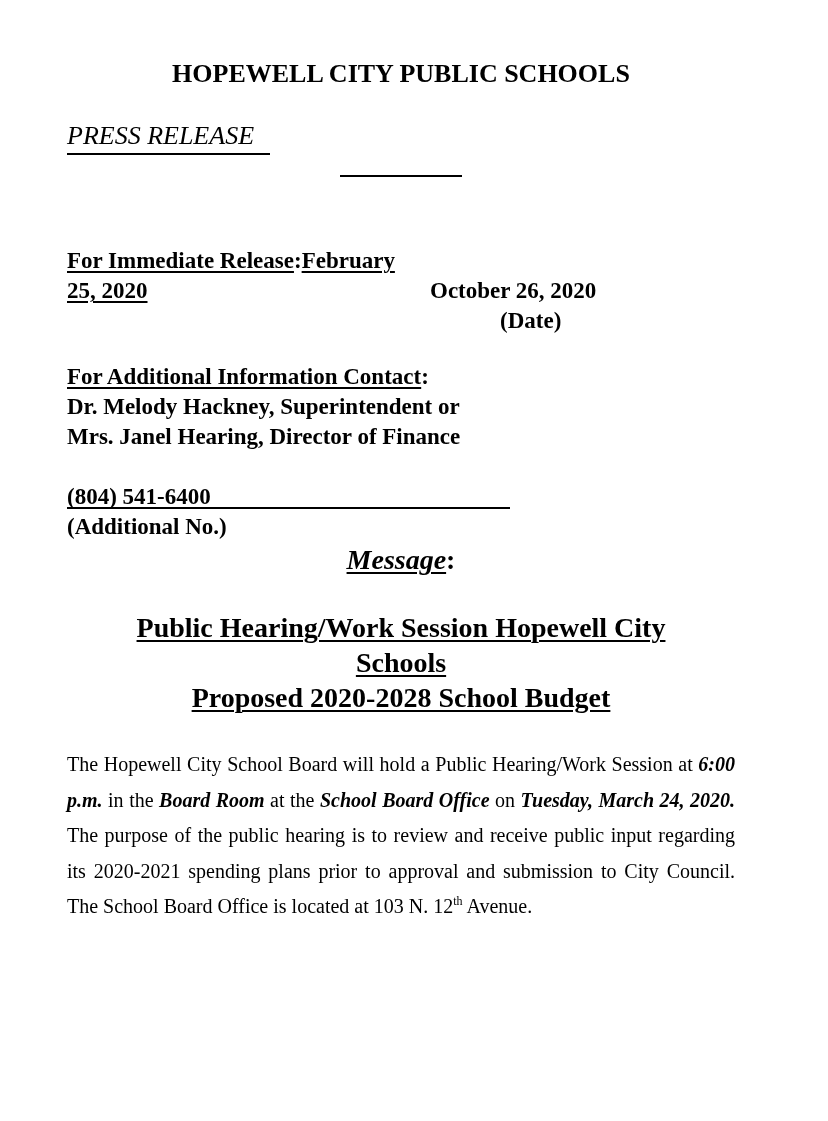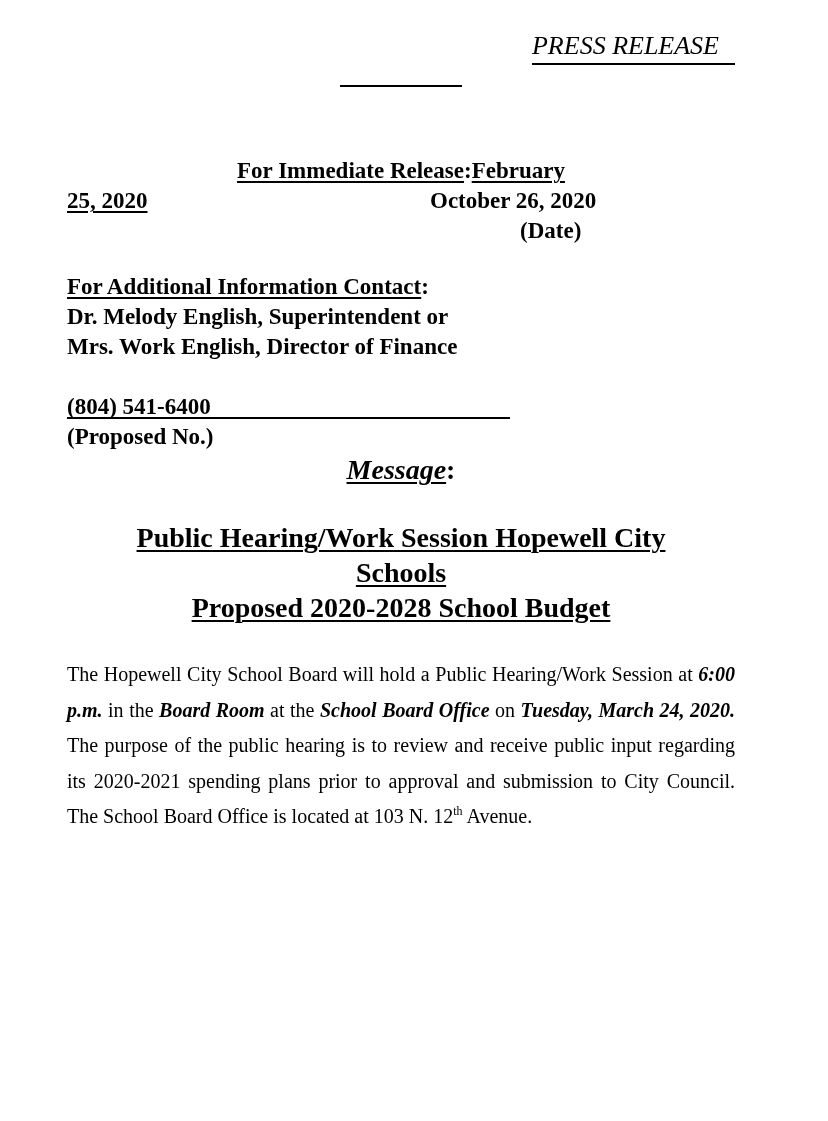--- a/index.html
+++ b/index.html
@@ -29,21 +29,21 @@
     font-size: 26px;
     font-weight: bold;
     line-height: 32px;
     text-align: center;
   }
   .press {
     margin-top: 30px;
     font-size: 26px;
     font-style: italic;
     line-height: 32px;
-    text-align: right;
+    text-align: left;
   }
   .press .press-inner {
     display: inline-block;
     border-bottom: 2px solid #000;
     padding-right: 16px;
     padding-bottom: 1px;
   }
   .rule {
     width: 122px;
     height: 0;
@@ -52,24 +52,24 @@
   }
 
   
   .info {
     font-size: 23px;
     font-weight: bold;
     line-height: 30px;
   }
   .info .line { position: relative; height: 30px; white-space: nowrap; }
   .rel-block { margin-top: 69px; }
-  .line-flex { display: flex; justify-content: center; }
+  .line-flex { display: flex; justify-content: flex-start; }
   .u { text-decoration: underline; text-decoration-thickness: 2px; text-underline-offset: 3px; }
   .pos-written { position: absolute; left: 363px; top: 0; }
-  .pos-datecap { position: absolute; left: 433px; top: 0; margin-left: 20px; }
+  .pos-datecap { position: absolute; left: 433px; top: 0; }
 
   .contact-block { margin-top: 26px; }
   .phone-row { margin-top: 30px; height: 30px; }
   .phone-line {
     display: inline-block;
     width: 443px;
     height: 25px;
     border-bottom: 2px solid #000;
     white-space: nowrap;
     font-family: Liberation Serif, serif;
@@ -101,20 +101,21 @@
     text-justify: inter-word;
   }
   .bi { font-weight: bold; font-style: italic; }
   sup.ord { font-size: 0.6em; line-height: 0; vertical-align: super; }
 </style>
 </head>
 <body>
 
 <div class="doc">
 
+  <div class="title">HOPEWELL CITY PUBLIC SCHOOLS</div>
 
   <div class="press">
     <span class="press-inner">PRESS RELEASE</span>
   </div>
 
   <div class="rule"></div>
 
   <div class="info rel-block">
     <div class="line line-flex">
       <span><span class="u">For Immediate Release</span><span>:</span></span>
@@ -124,26 +125,26 @@
       <span class="u">25, 2020</span>
       <span class="pos-written">October 26, 2020</span>
     </div>
     <div class="line">
       <span class="pos-datecap">(Date)</span>
     </div>
   </div>
 
   <div class="info contact-block">
     <div class="line"><span class="u">For Additional Information Contact</span><span>:</span></div>
-    <div class="line">Dr. Melody English, Superintendent or</div>
-    <div class="line">Mrs. Work English, Director of Finance</div>
+    <div class="line">Dr. Melody Hackney, Superintendent or</div>
+    <div class="line">Mrs. Janel Hearing, Director of Finance</div>
     <div class="phone-row">
       <span class="phone-line"><span>(804) 541-6400</span></span>
     </div>
-    <div class="line">(Proposed No.)</div>
+    <div class="line">(Additional No.)</div>
   </div>
 
   <div class="msg-heading">
     <span class="u">Message</span><span class="colon">:</span>
   </div>
 
   <div class="subject">
     <div><span class="u">Public Hearing/Work Session Hopewell City</span></div>
     <div><span class="u">Schools</span></div>
     <div><span class="u">Proposed 2020-2028 School Budget</span></div>

